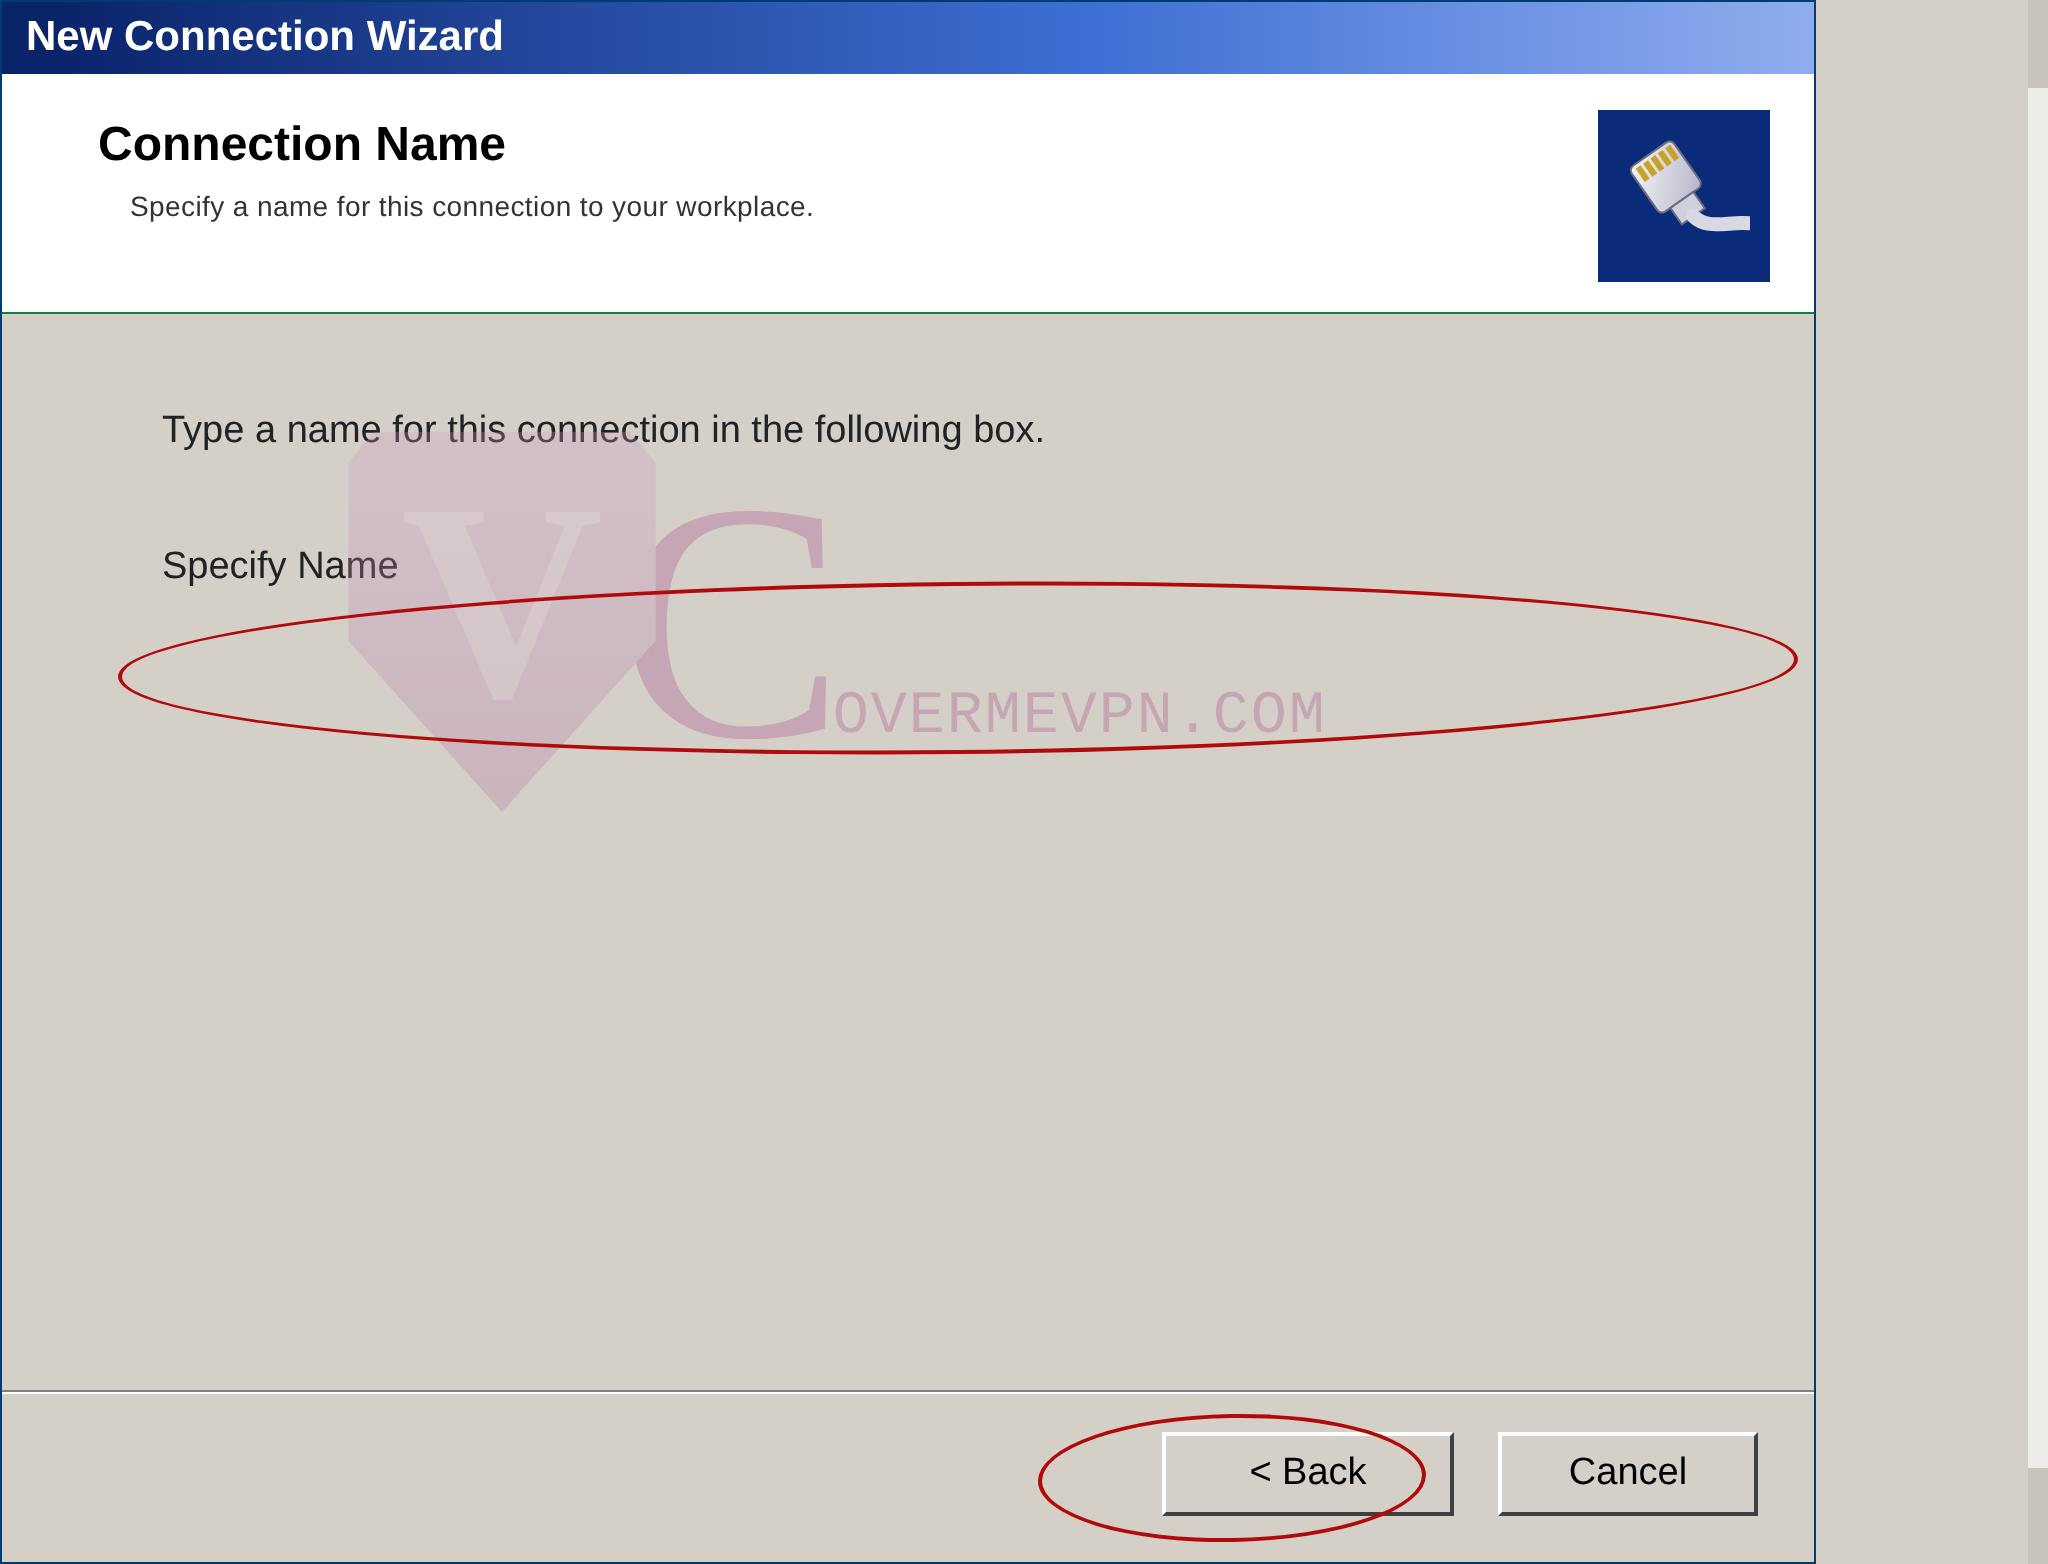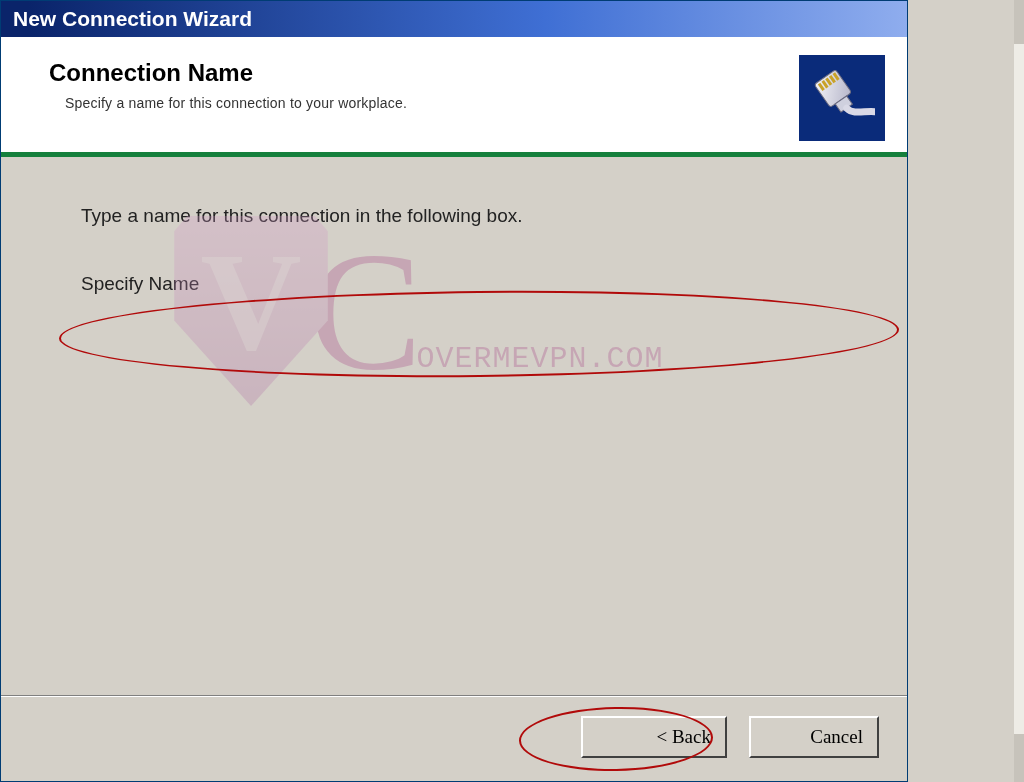--- a/index.html
+++ b/index.html
@@ -26,21 +26,21 @@
       line-height: 36px;
       padding: 0 12px;
       display: flex;
       align-items: center;
     }
     .header-panel {
       background: #ffffff;
       height: 120px;
       padding: 22px 22px 10px 48px;
       position: relative;
-      border-bottom: 5px solid #15803d;
+      border-bottom: 1px solid #15803d;
     }
     .header-title {
       font-weight: bold;
       font-size: 24px;
       color: #000;
       margin-bottom: 8px;
     }
     .header-subtitle {
       font-size: 14px;
       color: #333;
@@ -99,33 +99,32 @@
     }
     .button-bar {
       position: absolute;
       right: 28px;
       bottom: 23px;
       display: flex;
       gap: 0;
       align-items: center;
     }
     .btn {
-      font-family: Liberation Serif, serif;
+      font-family: Liberation Sans, sans-serif;
       font-size: 19px;
       color: #000;
       background: #d4d0c8;
       border-top: 2px solid #ffffff;
       border-left: 2px solid #ffffff;
       border-right: 2px solid #404040;
       border-bottom: 2px solid #404040;
       height: 42px;
       min-width: 146px;
       cursor: pointer;
       padding: 0 14px;
-      text-align: right;
     }
     .btn.default {
       outline: 1px solid #000;
       outline-offset: -1px;
     }
     .btn-back { border-top-right-radius:0; border-bottom-right-radius:0; }
     .btn-next { margin-left: -2px; border-top-left-radius:0; border-bottom-left-radius:0; }
     .btn-cancel { margin-left: 22px; min-width: 130px; }
     
     .anno {

